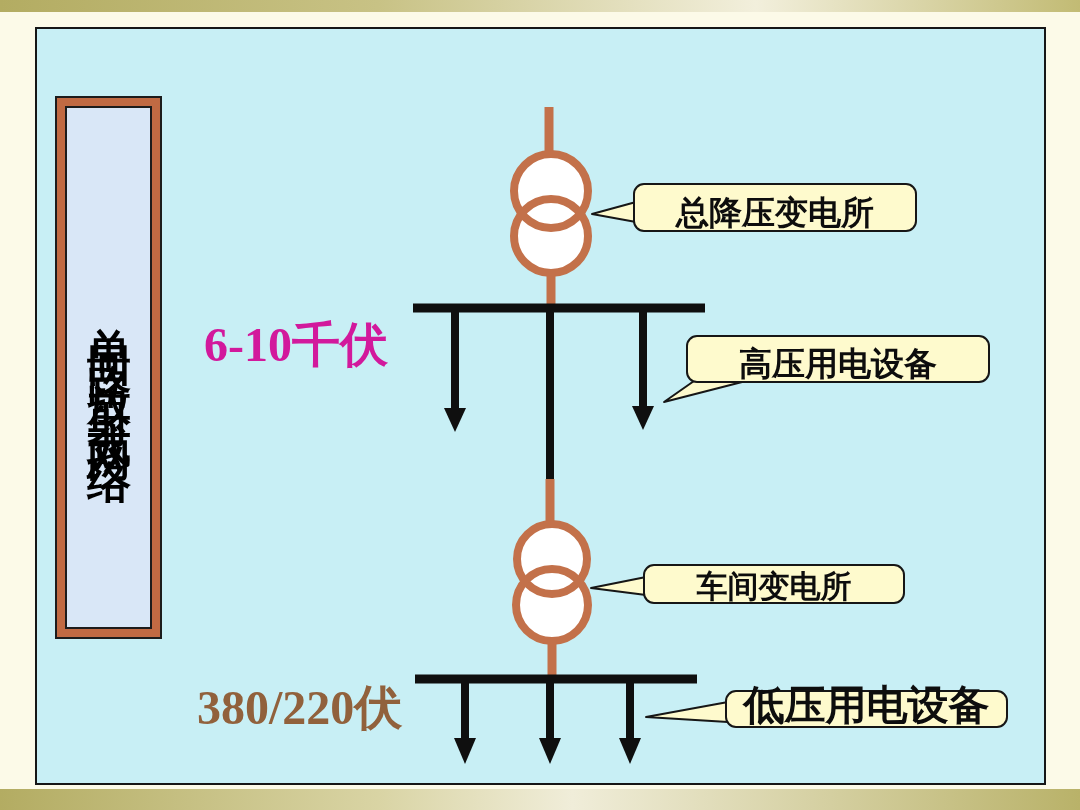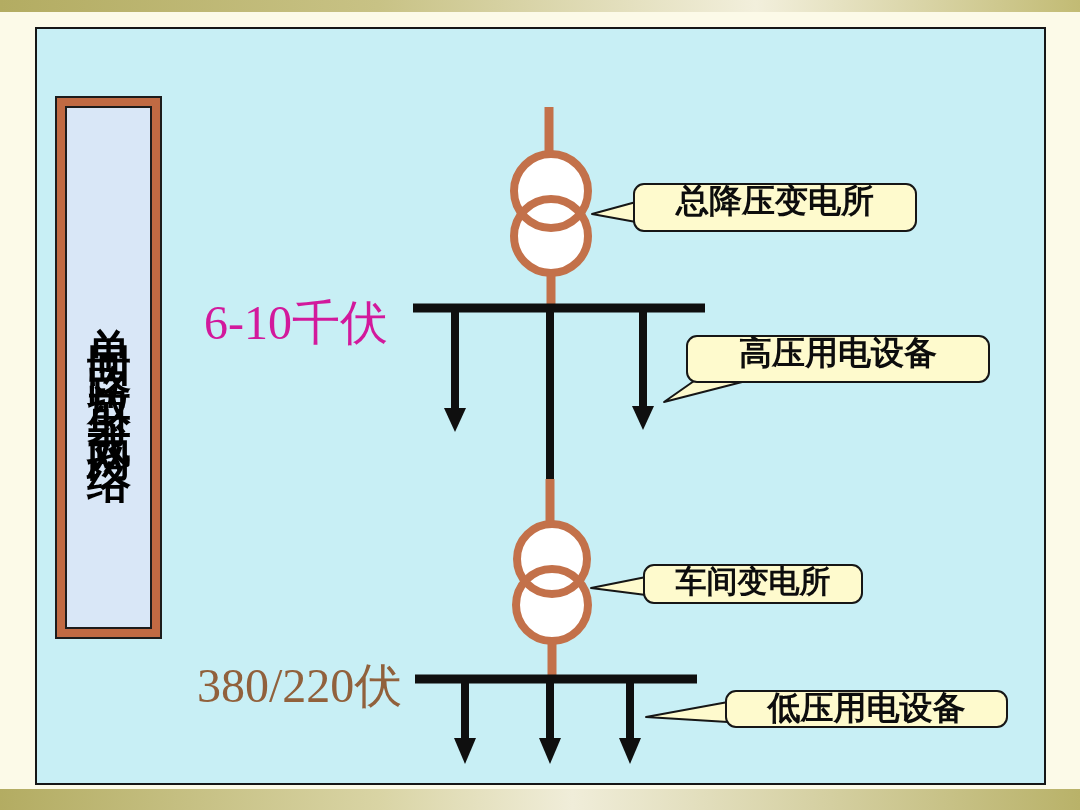--- a/index.html
+++ b/index.html
@@ -29,33 +29,33 @@
   .title-box-inner{
     box-sizing:border-box;width:100%;height:100%;
     border:2px solid #1c1c1c;background:#D9E7F7;
     display:flex;align-items:center;justify-content:center;
   }
   .title-text{
     writing-mode:vertical-rl;text-orientation:upright;
     font-size:44px;font-weight:700;color:#000;letter-spacing:19px;line-height:1;
     white-space:nowrap;
   }
-  .voltage-label{position:absolute;z-index:3;font-weight:400;white-space:nowrap;line-height:1;}
+  .voltage-label{position:absolute;z-index:3;font-weight:700;white-space:nowrap;line-height:1;margin-top:22px;}
   .voltage-label.hv{left:204px;top:299px;font-size:48px;color:#D2199C;}
   .voltage-label.lv{left:197px;top:662px;font-size:48px;color:#91613C;}
   .callout{
     position:absolute;z-index:3;box-sizing:border-box;
     background:#FEFACD;border:2px solid #161616;border-radius:11px;
-    display:flex;align-items:flex-start;justify-content:center;
+    display:flex;align-items:flex-end;justify-content:center;
     font-weight:700;color:#0d0d0d;white-space:nowrap;line-height:1;
   }
   .callout.c1{left:633px;top:183px;width:284px;height:49px;font-size:33px;}
   .callout.c2{left:686px;top:335px;width:304px;height:48px;font-size:33px;}
-  .callout.c3{left:643px;top:564px;width:220px;height:40px;font-size:31px;}
-  .callout.c4{left:725px;top:690px;width:283px;height:38px;font-size:33px;}
+  .callout.c3{left:643px;top:564px;width:262px;height:40px;font-size:31px;}
+  .callout.c4{left:725px;top:690px;width:283px;height:38px;font-size:41px;}
 </style>
 </head>
 <body>
 
 <div class="deco-bar top"></div>
 <div class="deco-bar bottom"></div>
 
 <div class="slide"></div>
 
 <svg class="diagram-svg" viewBox="0 0 1080 810" aria-hidden="true">

